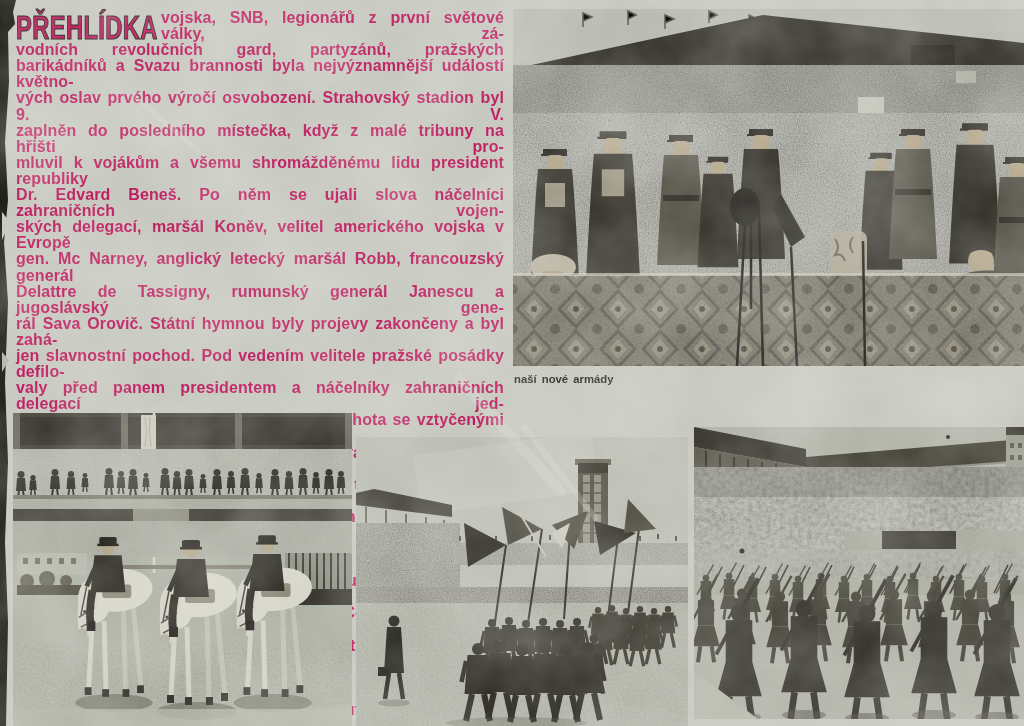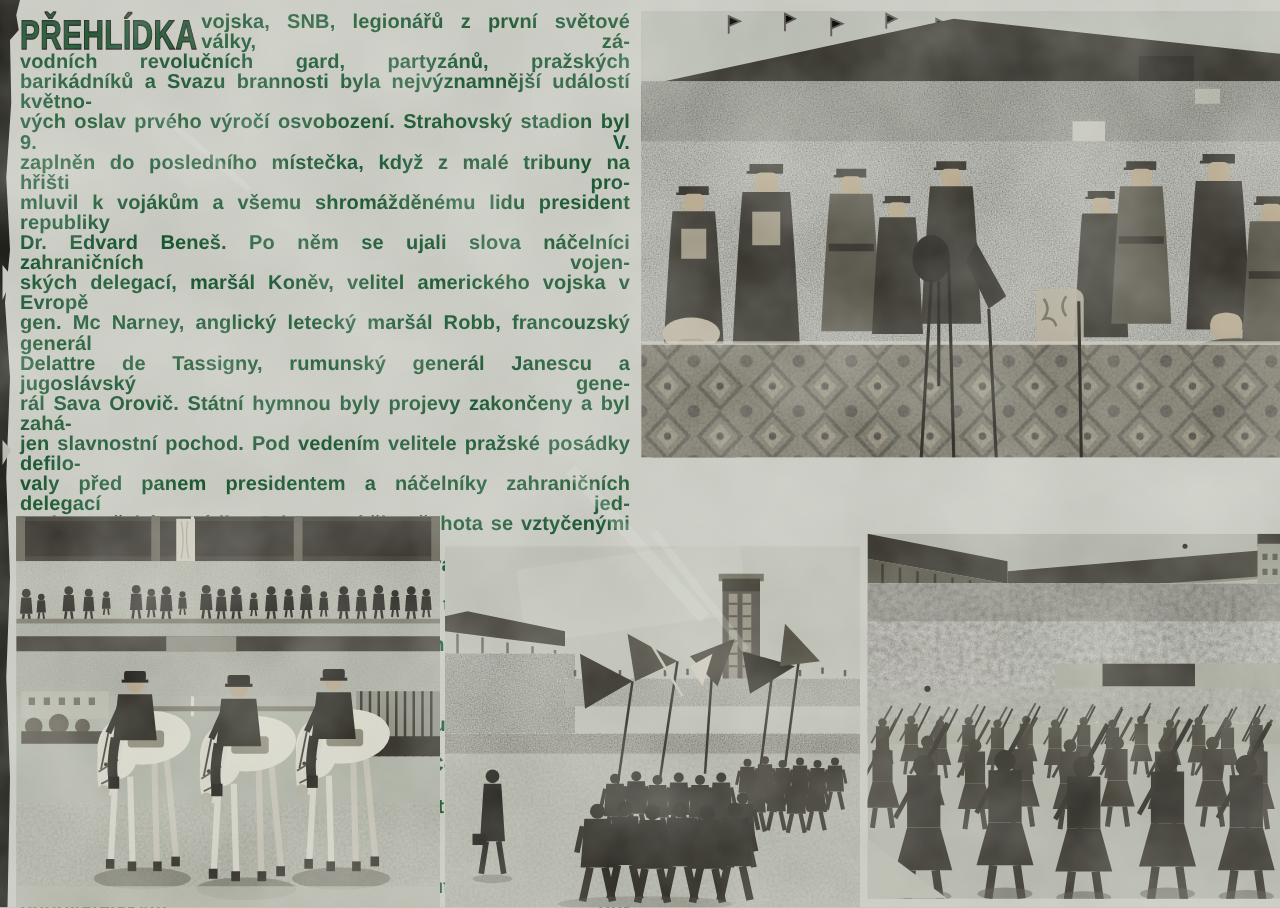--- a/index.html
+++ b/index.html
@@ -6,21 +6,21 @@
   body{
     width:1024px;height:726px;position:relative;overflow:hidden;
     background:#c6c8c0;
     font-family:"Liberation Sans",sans-serif;
     -webkit-font-smoothing:antialiased;
   }
   .abs{position:absolute;}
   
   .article{
     left:16px;top:10px;width:488px;height:400px;
-    color:#14532d;
+    color:#be185d;
   }
   .headline{
     float:left;width:145px;height:32px;margin:0;padding:0;
     overflow:visible;
   }
   .headline .hl-inner{
     display:inline-block;
     font-size:33px;line-height:30px;font-weight:bold;
     letter-spacing:0.5px;
     transform:scaleX(0.72);transform-origin:0 0;
@@ -225,20 +225,21 @@
   <g stroke="#1f1e19" stroke-width="2.5">
     <ellipse cx="232" cy="198" rx="15" ry="19" fill="#23211c" stroke="none"></ellipse>
     <path d="M232,216 L224,357 M246,202 L250,357 M238,216 L238,300"></path>
     <polygon points="268,185 292,228 278,238 260,200" fill="#2b2923" stroke="none"></polygon>
     <path d="M278,238 L284,357 M350,232 L352,357"></path>
   </g>
 </svg>
 </div>
 
 <div class="abs caption">
+  <div class="cap-line">naší nové armády</div>
 </div>
 
 <div class="abs photo" style="left:13px;top:413px;width:339px;height:313px">
 <svg width="339" height="313" viewBox="0 0 339 313">
   <rect width="339" height="313" fill="#adb0a4"></rect>
   <g>
     <rect x="0" y="0" width="339" height="36" fill="#46433a"></rect>
     <rect x="6" y="4" width="327" height="28" fill="#393630"></rect>
     <rect x="0" y="0" width="7" height="36" fill="#6b685c"></rect>
     <rect x="108" y="0" width="7" height="36" fill="#6b685c"></rect>

